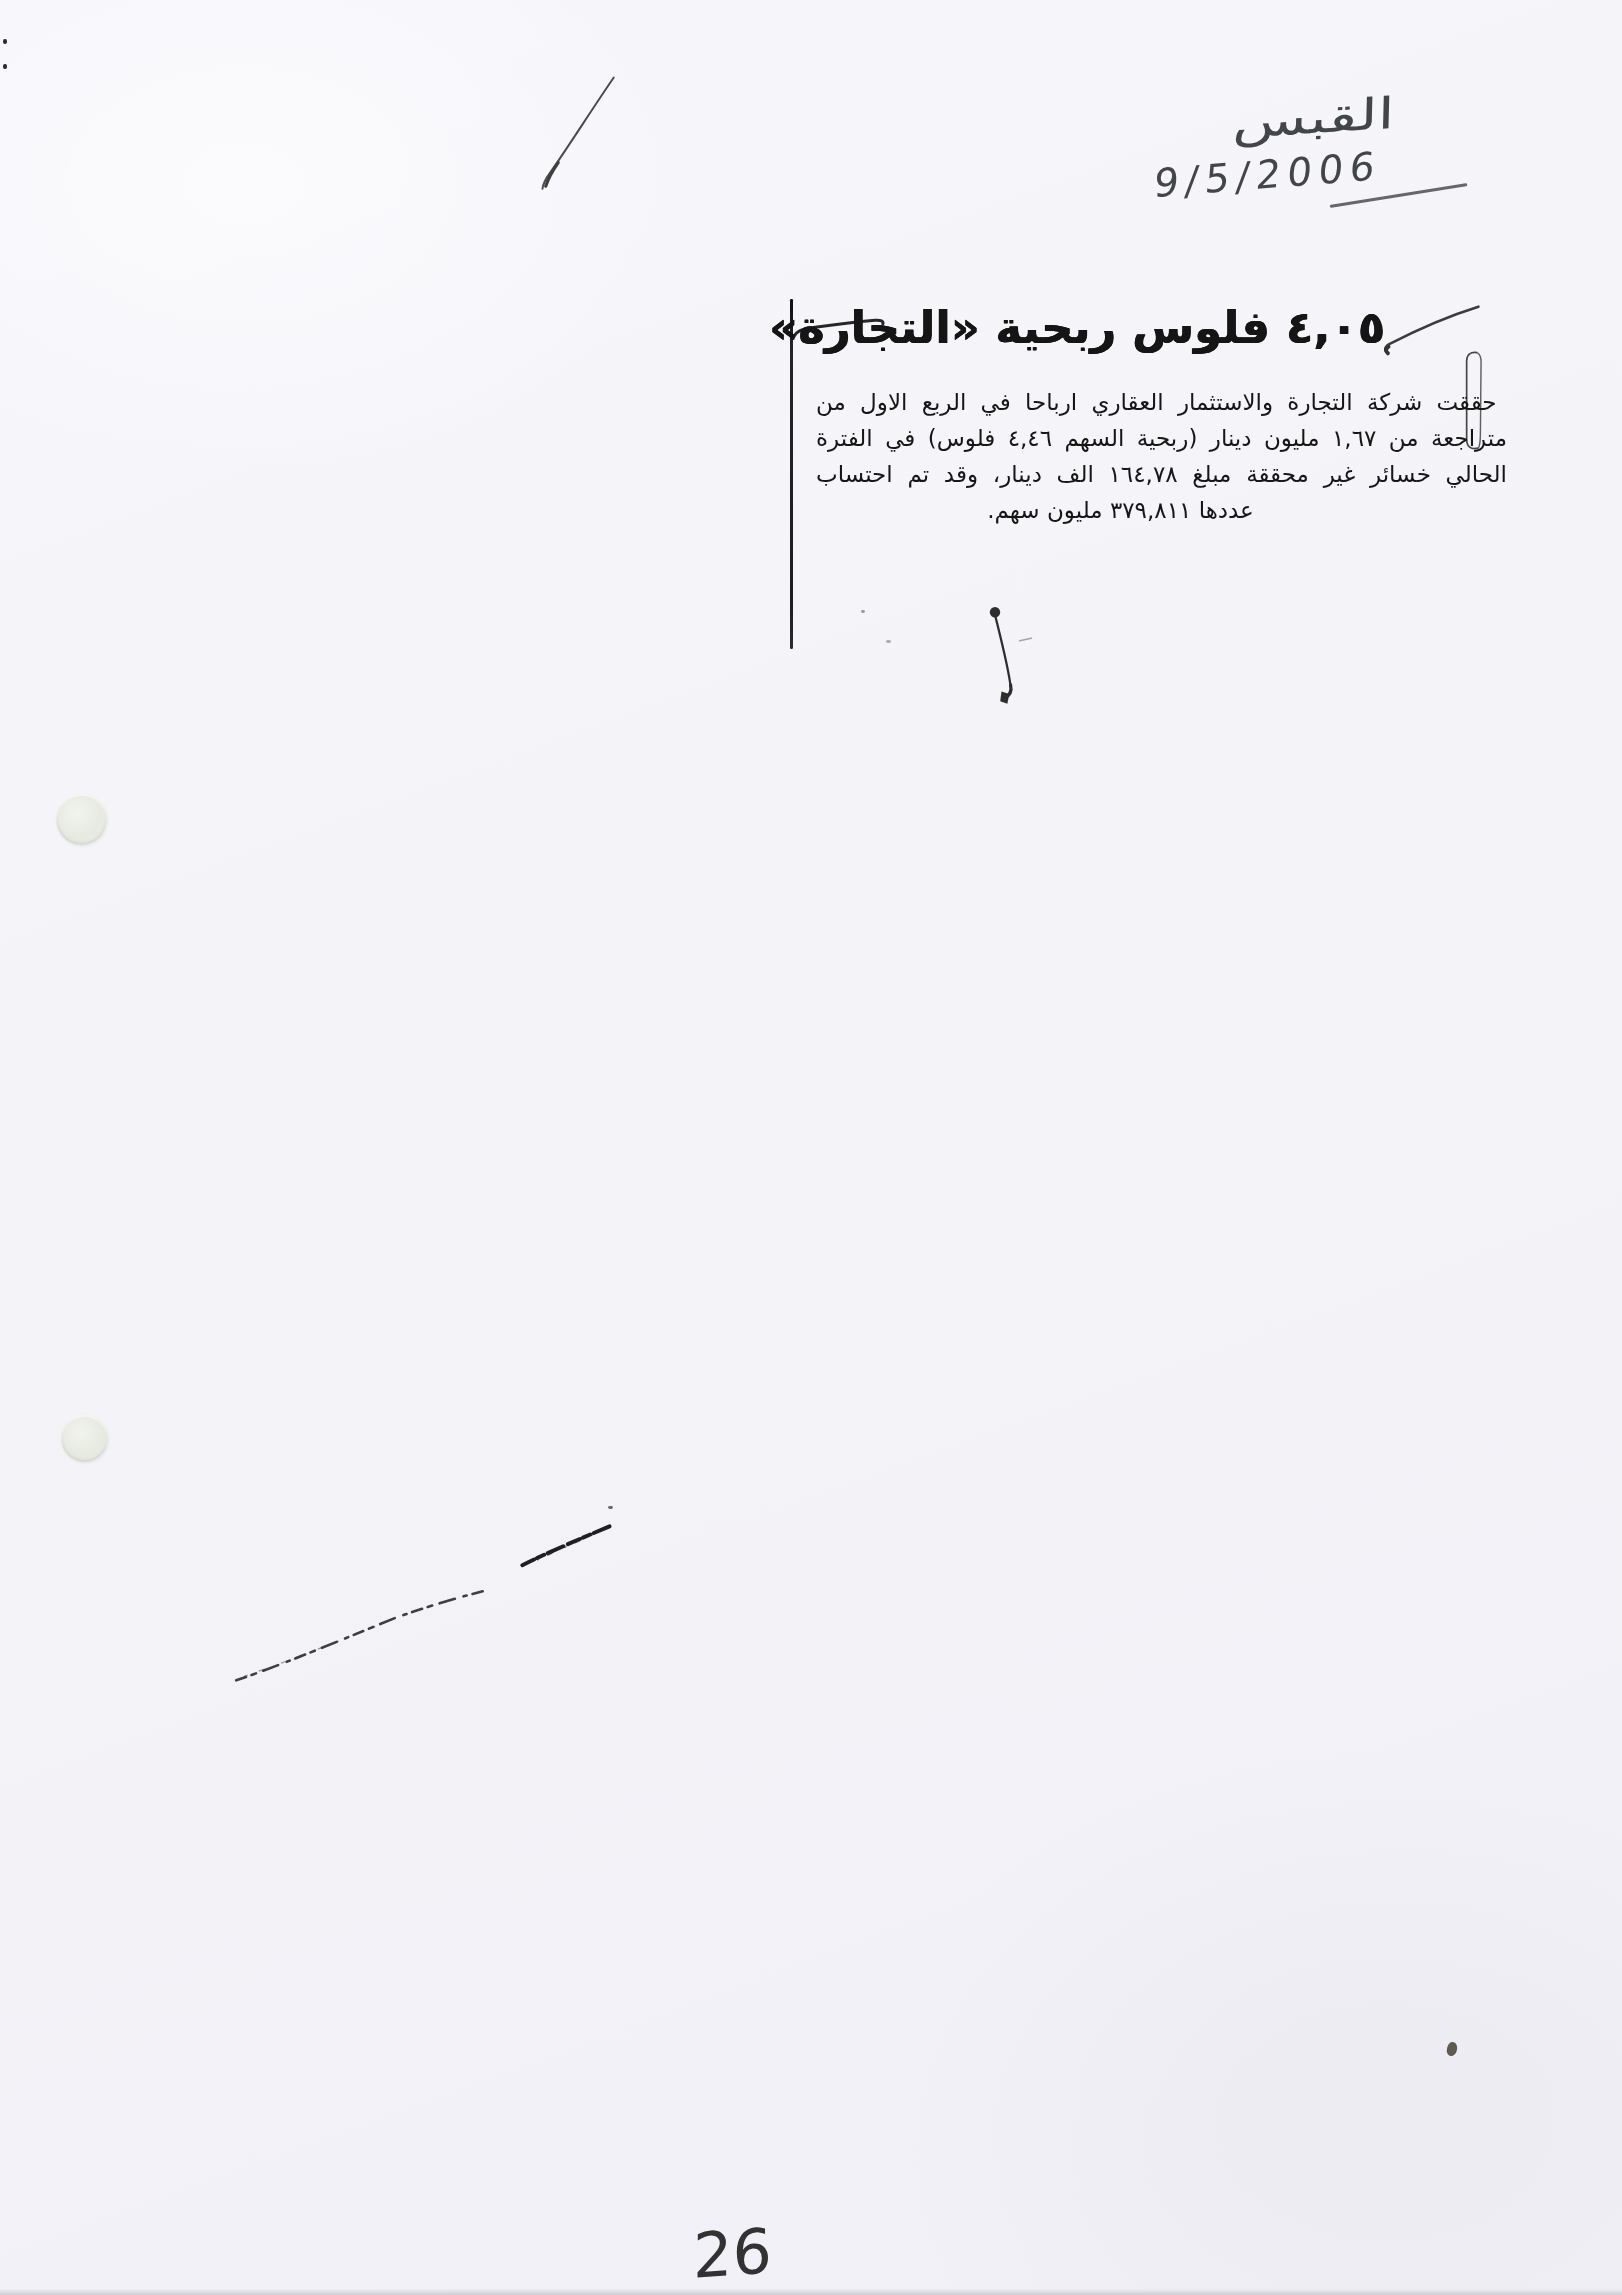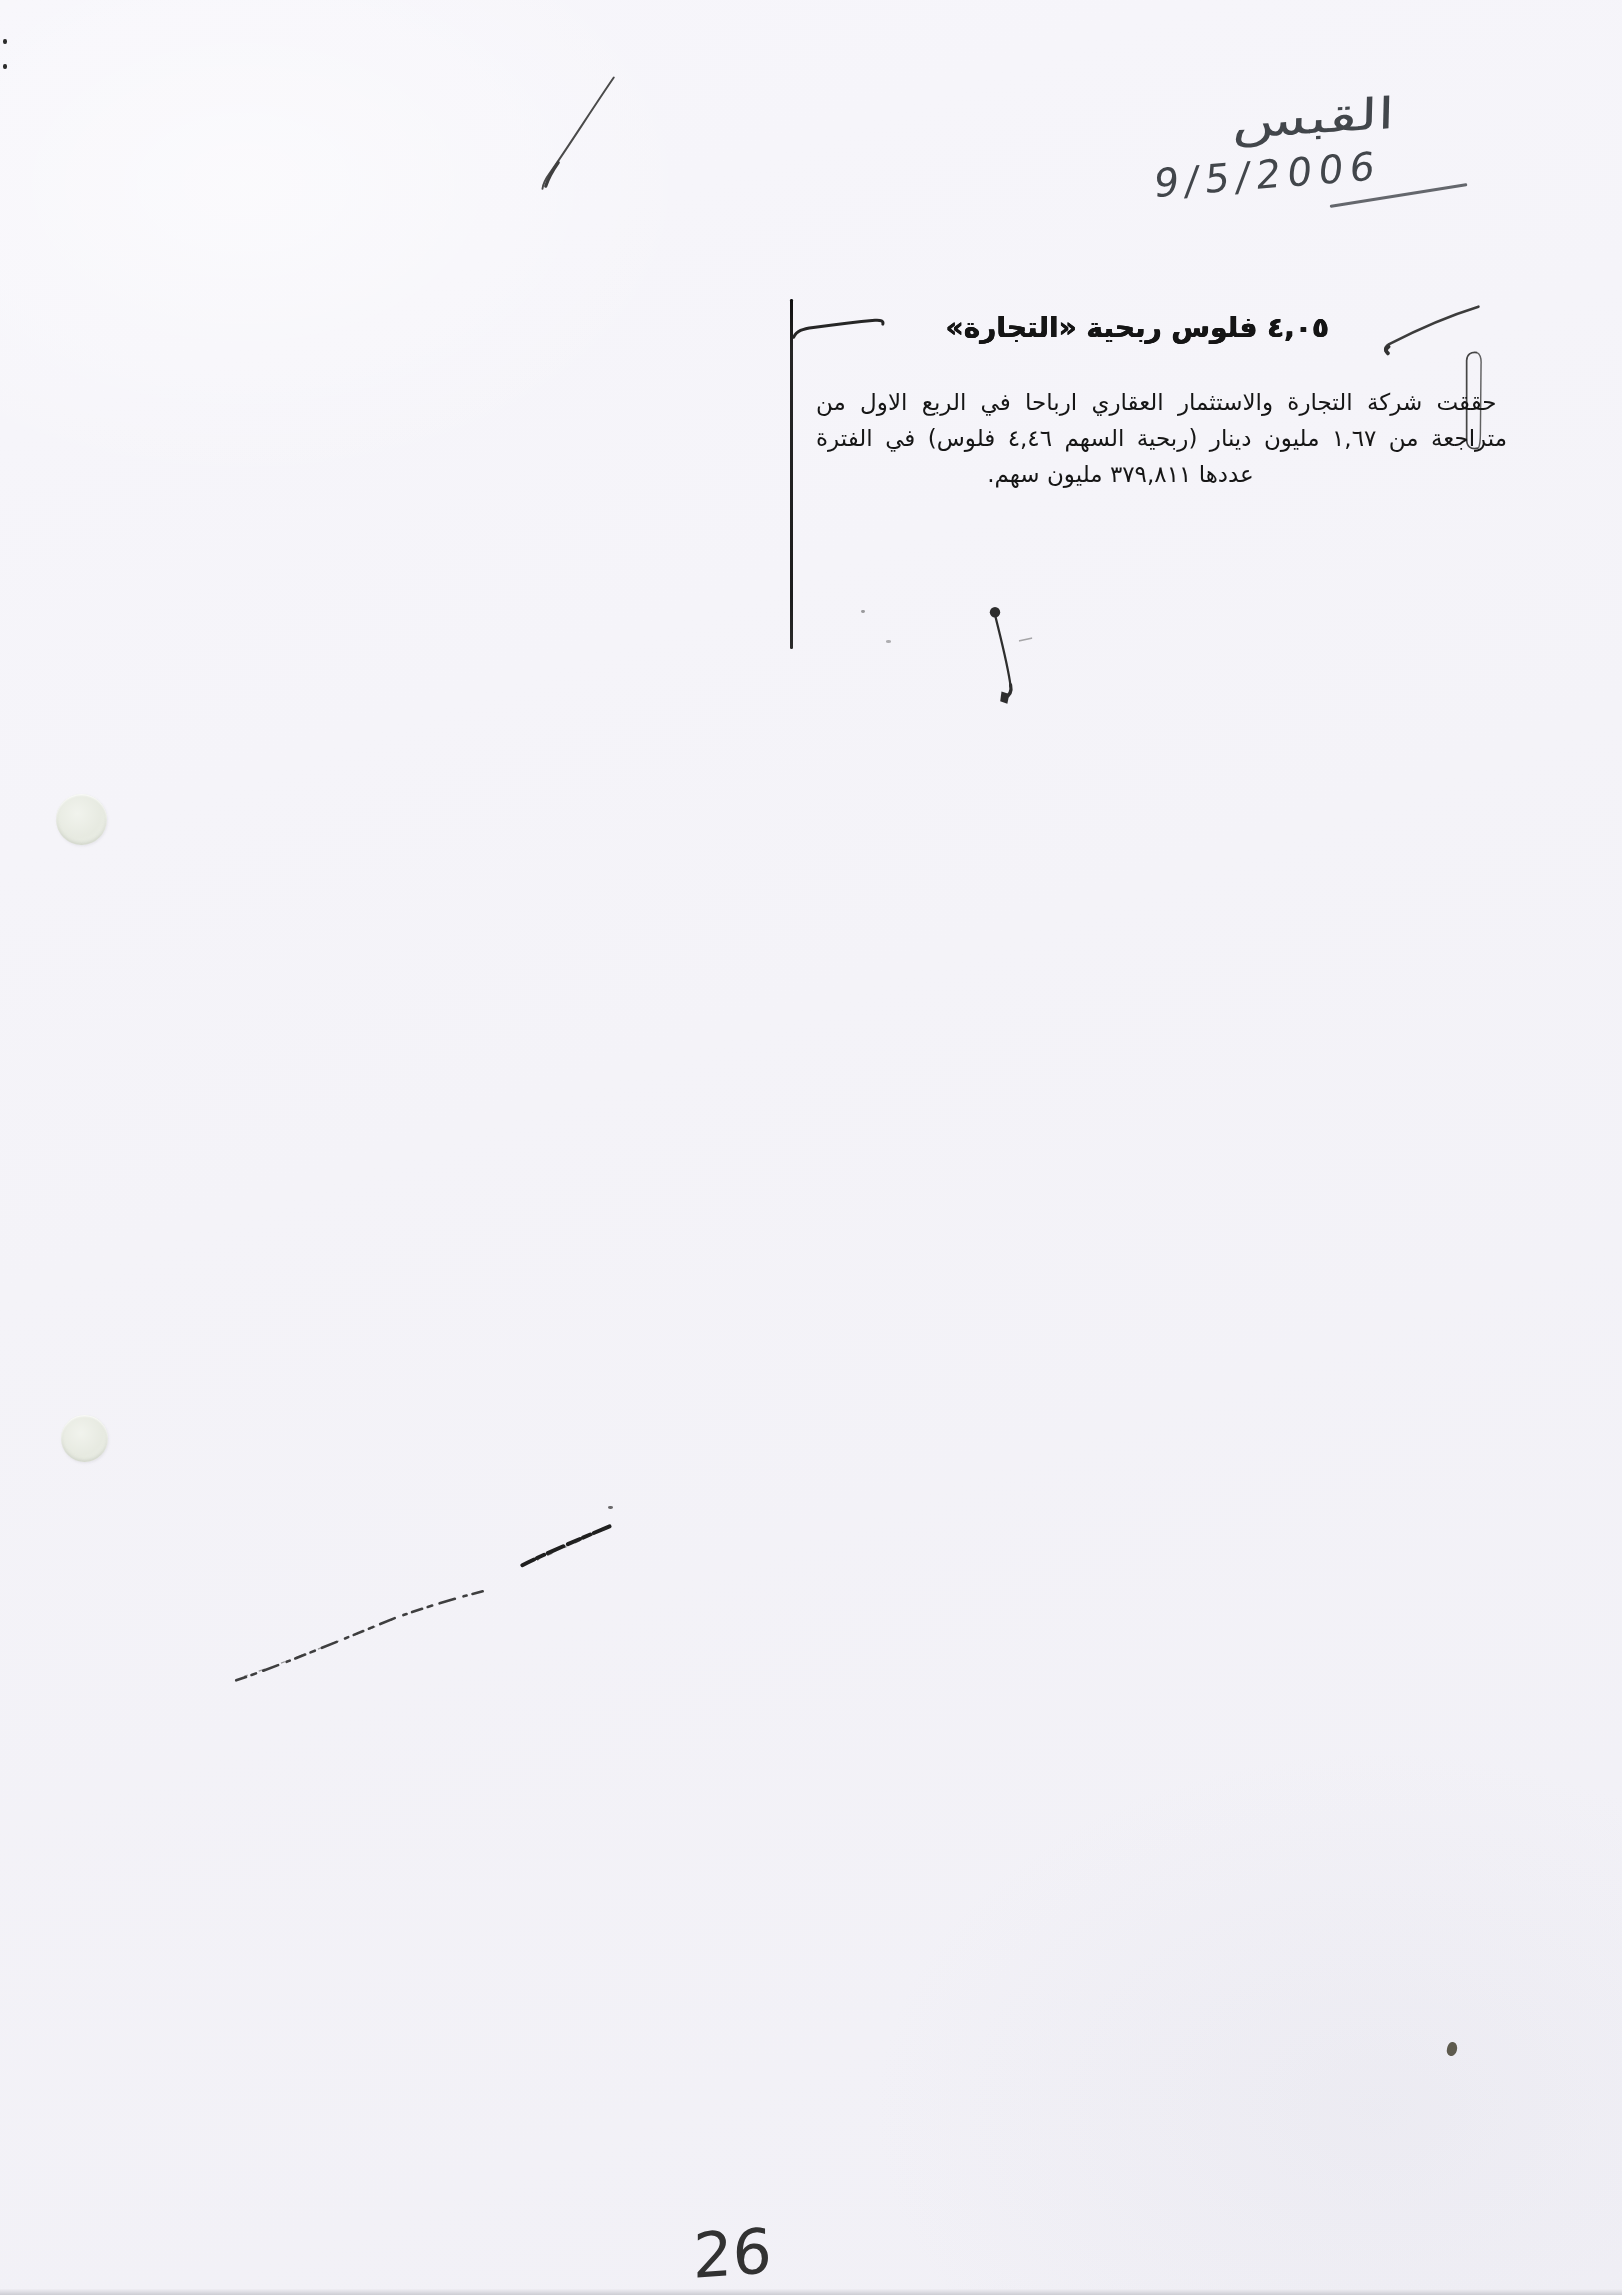--- a/index.html
+++ b/index.html
@@ -40,21 +40,21 @@
   }
 
   
   .clip-border{
     position:absolute;left:790px;top:299px;width:2.6px;height:350px;
     background:linear-gradient(#101010,#262626 15%,#1d1d1d 85%,#2b2b2b);border-radius:1.3px;
   }
   .headline{
     position:absolute;left:889px;top:296px;width:496px;height:63px;
     direction:rtl;text-align:center;white-space:nowrap;
-    font-size:28px;font-weight:bold;color:#151515;line-height:63px;
+    font-size:45px;font-weight:bold;color:#151515;line-height:63px;
     text-shadow:0.7px 0 0 #151515, 0.3px 0.3px 0 #151515;
   }
   .body-text{
     position:absolute;left:800px;top:384px;width:707px;
     direction:rtl;font-size:23px;color:#161616;
   }
   .pline{
     height:36px;line-height:36px;white-space:nowrap;overflow:visible;
     text-align:justify;text-align-last:justify;margin-left:16px;
   }
@@ -124,20 +124,21 @@
   <div class="abs" style="left:1464px;top:350px;">
     <svg width="18.4" height="106" viewBox="0 0 28 162" fill="none">
       <path d="M 20,4 Q 5,2 4,16 L 4,136 Q 4,154 22,150" stroke="#454545" stroke-width="2.6"></path>
       <path d="M 20,4 Q 27,8 26,22 L 25,128 Q 25,144 22,150" stroke="#454545" stroke-width="2.2" opacity=".85"></path>
     </svg>
   </div>
 
   <div class="body-text">
     <div class="pline first">حققت شركة التجارة والاستثمار العقاري ارباحا في الربع الاول من</div>
     <div class="pline">متراجعة من ١,٦٧ مليون دينار (ربحية السهم ٤,٤٦ فلوس) في الفترة</div>
+    <div class="pline">الحالي خسائر غير محققة مبلغ ١٦٤,٧٨ الف دينار، وقد تم احتساب</div>
     <div class="pline last">عددها ٣٧٩,٨١١ مليون سهم.</div>
   </div>
 
   <div class="abs" style="left:982px;top:600px;">
     <svg width="52" height="118" viewBox="0 0 80 180" fill="none">
       <circle cx="20" cy="18" r="8" fill="#2e2e2e"></circle>
       <path d="M 20,22 C 28,55 40,100 44,132" stroke="#2e2e2e" stroke-width="3.5" stroke-linecap="round"></path>
       <path d="M 44,130 q 3,14 -9,20" stroke="#2e2e2e" stroke-width="5" stroke-linecap="round"></path>
       <path d="M 30,140 l 12,4 -3,15 -11,-4 z" fill="#2e2e2e"></path>
       <path d="M 58,62 L 76,58" stroke="#555" stroke-width="2.5" opacity=".5" stroke-linecap="round"></path>

